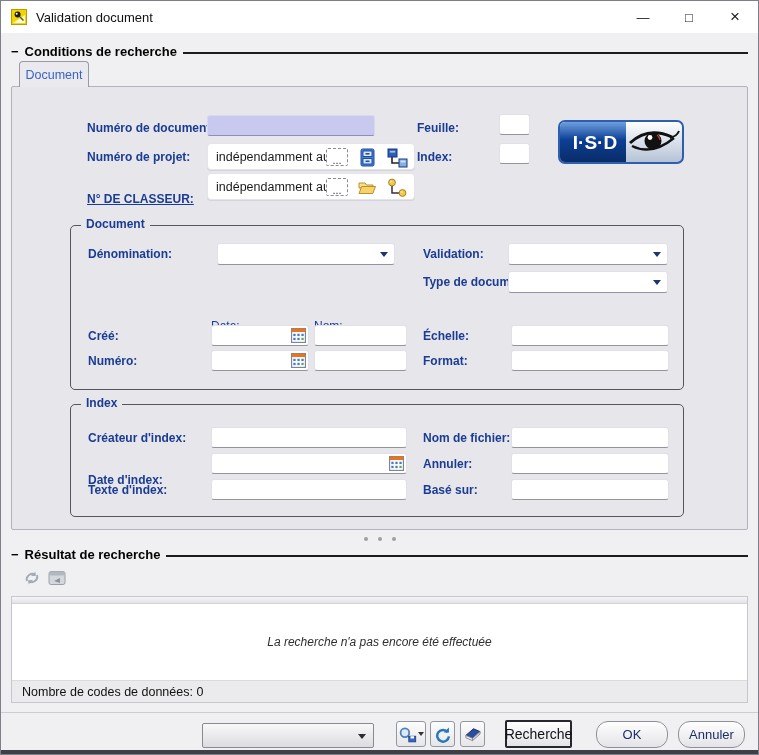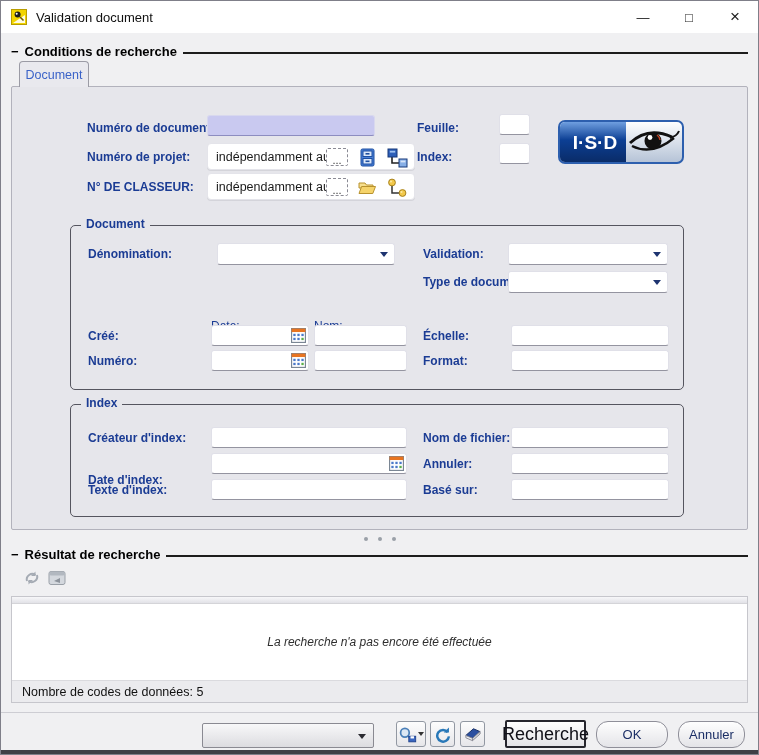--- a/index.html
+++ b/index.html
@@ -121,23 +121,23 @@
     position:absolute; top:8px; height:26px; background:linear-gradient(#fdfdfd,#e6e6e9);
     border:1px solid #9298a2; border-radius:3px; display:flex; align-items:center; justify-content:center; cursor:default;
   }
   .toolbtn .mini-arr{ width:0;height:0;border:3px solid transparent;border-top:4px solid #333; margin-left:1px; margin-top:3px;}
   .pushbtn{
     position:absolute; top:8px; height:27px; background:linear-gradient(#fefefe,#e4e4e8);
     border:1px solid #8f8f99; border-radius:12px; font-size:13px; color:#1c2f66;
     display:flex; align-items:center; justify-content:center; cursor:default;
   }
   .searchbtn{
-    position:absolute; left:504px; top:7px; width:81px; height:28px;
+    position:absolute; left:504px; top:7px; width:67px; height:28px;
     background:linear-gradient(#fefefe,#e4e4e8); border:2px solid #26262e; border-radius:2px;
-    font-size:18px; color:#101018; display:flex; align-items:center; justify-content:center; cursor:default;
+    font-size:14px; color:#101018; display:flex; align-items:center; justify-content:center; cursor:default;
   }
   .bottomstrip{ position:absolute; left:0; bottom:0; width:100%; height:4px; background:#3f3f46; }
 </style>
 </head>
 <body>
 
 <div class="window">
 
   <div class="titlebar">
     <svg class="appicon" viewBox="0 0 16 16">
@@ -214,21 +214,21 @@
           <rect x="1" y="1" width="9" height="8" fill="#2d5fb8" stroke="#16397a"></rect>
           <rect x="2.8" y="2.8" width="5.4" height="1.8" fill="#9ec1f0"></rect>
           <rect x="12" y="11" width="8" height="8" fill="#86aee6" stroke="#16397a"></rect>
           <rect x="13.6" y="12.6" width="4.8" height="1.8" fill="#d6e4f8"></rect>
         </svg>
       </div>
     </div>
     <span class="lbl" style="left:405px; top:63px;">Index:</span>
     <input class="tf" style="left: 487px; top: 56px; width: 31px;">
 
-    <span class="lbl" style="left:75px; top:93px;">N° DE CLASSEUR:</span>
+    <span class="lbl" style="left:75px; top:105px;text-decoration:underline;">N° DE CLASSEUR:</span>
     <div class="composite" style="left:195px; top:86px; width:208px;">
       <span class="val">indépendamment au</span>
       <div class="ellipsis-btn" style="left:118px;">...</div>
       <div class="icbtn" style="left:148px;">
         <svg width="18" height="15" viewBox="0 0 18 15">
           <path d="M1 3 h6 l1.5 2 H15 v3 H1 z" fill="#f7df8e" stroke="#b8922e"></path>
           <path d="M1 13.5 L3.6 6.5 H17.5 L14.8 13.5 Z" fill="#f5d36a" stroke="#b8922e"></path>
         </svg>
       </div>
       <div class="icbtn" style="left:178px;">
@@ -370,21 +370,21 @@
       <rect x="1" y="1.5" width="16" height="4" rx="2" fill="#b2b8c0"></rect>
       <path d="M6 11 L12 8 L12 13 Z" fill="#8d939c"></path>
     </svg>
   </div>
 
   <div class="results-box">
     <div class="strip"></div>
     <div class="msgarea">
       <span class="msg">La recherche n'a pas encore été effectuée</span>
     </div>
-    <div class="status">Nombre de codes de données: 5</div>
+    <div class="status">Nombre de codes de données: 0</div>
   </div>
 
   <div class="footer">
     <div class="f-combo">
       <span class="arr"></span>
     </div>
 
     <div class="toolbtn" style="left:395px; width:30px;">
       <svg width="19" height="17" viewBox="0 0 22 18">
         <circle cx="8" cy="7" r="5" fill="#dce8f4" stroke="#4a7fb8" stroke-width="2"></circle>

